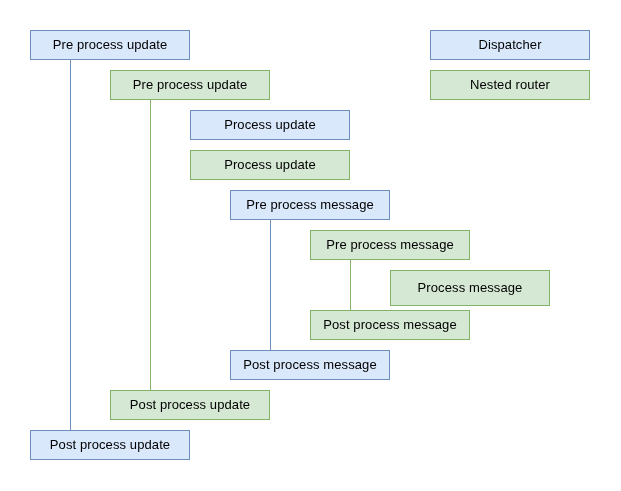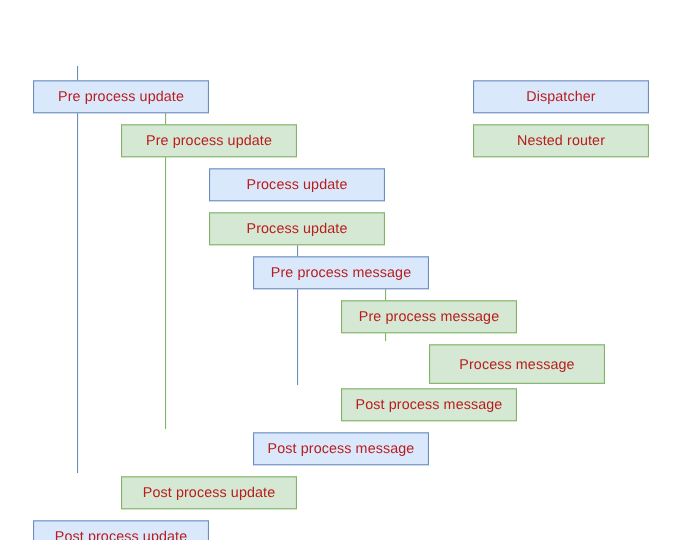--- a/index.html
+++ b/index.html
@@ -19,27 +19,26 @@
     overflow: hidden;
   }
   .node {
     position: absolute;
     box-sizing: border-box;
     display: flex;
     align-items: center;
     justify-content: center;
     font-size: 13px;
     line-height: 1.2;
-    color: #b91c1c;
+    color: #000000;
     text-align: center;
     border-width: 1px;
     border-style: solid;
     white-space: nowrap;
     letter-spacing: 0.1px;
-    margin-top: 43px;
   }
   .node.dispatcher {
     background: #dae8fc;
     border-color: #6c8ebf;
   }
   .node.router {
     background: #d5e8d4;
     border-color: #82b366;
   }
   .edge {

